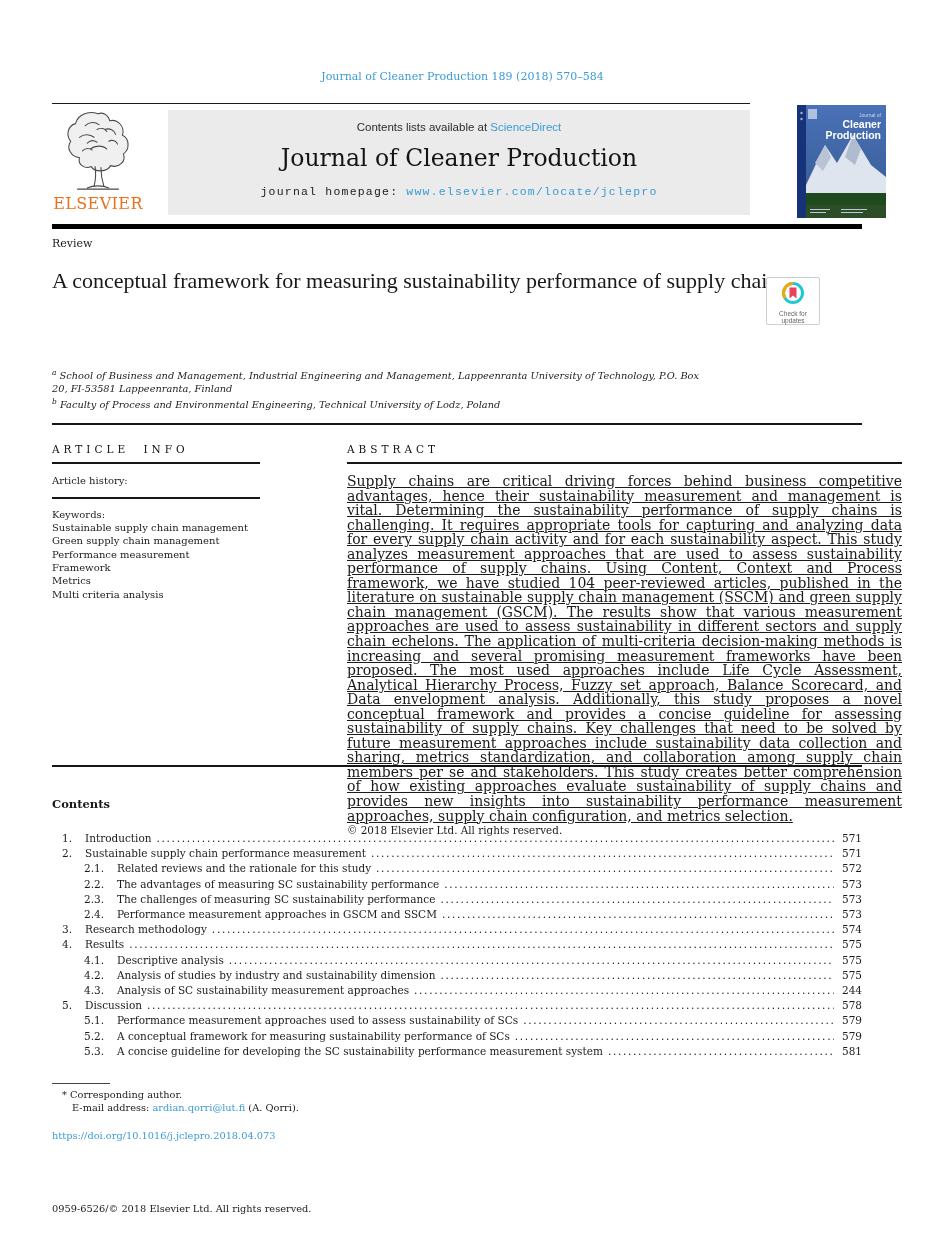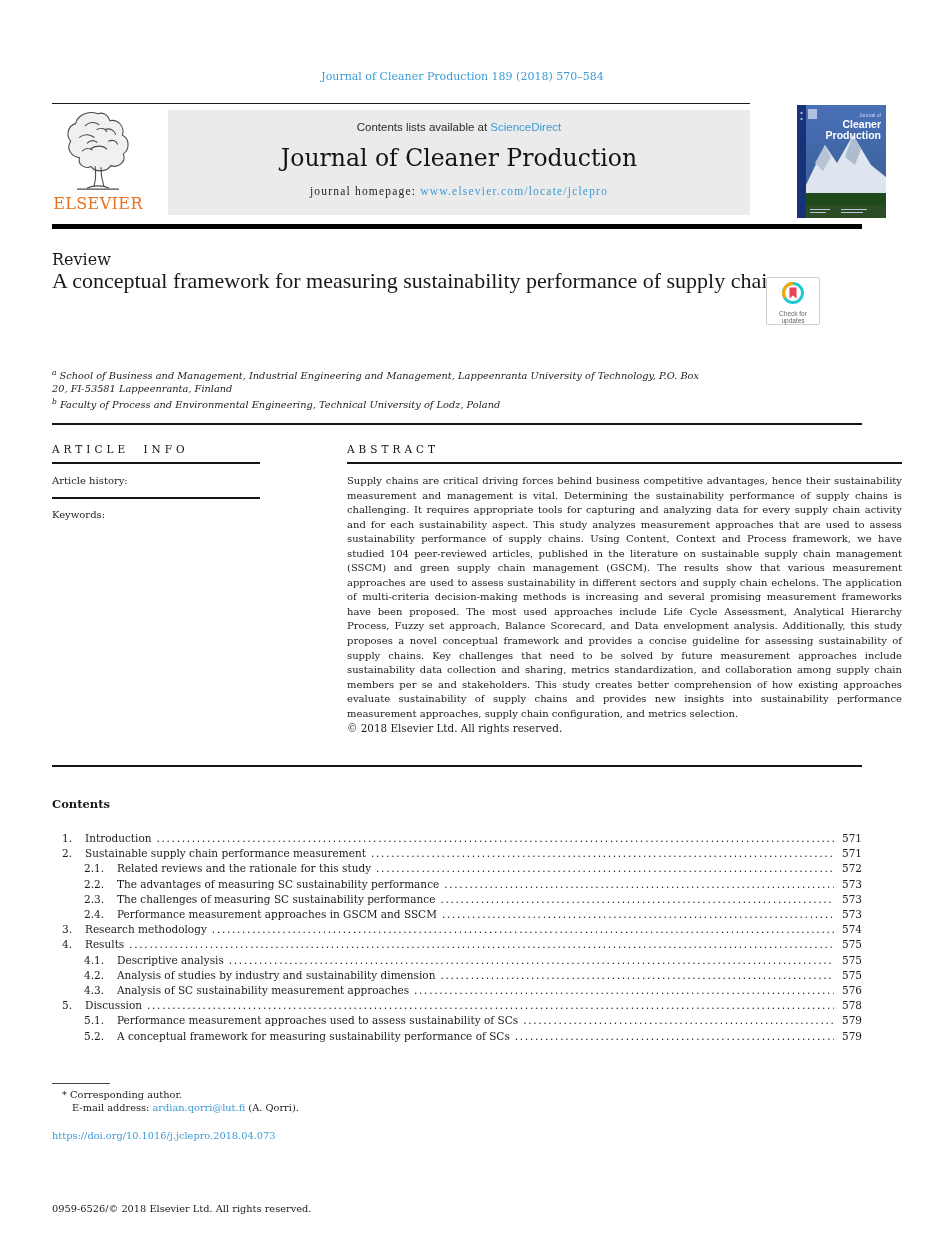--- a/index.html
+++ b/index.html
@@ -22,27 +22,27 @@
   .fn-rule { top:1083px; left:52px; width:58px; height:1px; background:#444; }
 
   
   .logo-box { left:52px; top:108px; width:92px; height:108px; text-align:center; }
   .elsevier-word { font-size:16px; color:#e9711c; letter-spacing:0.4px; margin-top:-2px; }
 
   
   .headbox { left:168px; top:110px; width:582px; height:105px; background:#ebebeb; text-align:center; }
   .hb-contents { margin-top:11px; font-family:"Liberation Sans", sans-serif; font-size:11.5px; color:#2b2b2b; }
   .hb-journal { margin-top:11px; font-size:23.5px; color:#141414; }
-  .hb-homepage { margin-top:13px; font-family:Liberation Serif, serif; font-size:11.5px; letter-spacing:1.2px; color:#222; }
+  .hb-homepage { margin-top:13px; font-family:Liberation Mono, monospace; font-size:11.5px; letter-spacing:1.2px; color:#222; }
 
   
   .cover { left:773px; top:105px; width:89px; height:80px;padding-left:24px; }
 
   
-  .review { top:250px; left:52px; font-size:16px; }
+  .review { top:237px; left:52px; font-size:11px; }
   .title { top:267px; left:52px; width:745px; font-family:"Liberation Serif", serif;
            font-size:22px; line-height:28px; color:#191919; }
   .badge { left:766px; top:277px; width:52px; height:46px; background:#fff;
            border:1px solid #cfcfcf; border-radius:2px; text-align:center; }
   .badge-text { font-family:"Liberation Sans", sans-serif; font-size:6.5px; line-height:7px;
                 color:#666; width:40px; margin:1px auto 0; }
   .authors { top:339px; left:52px; font-size:14.5px; color:#1c1c1c; }
   .authors sup { font-size:9.5px; color:#3c9bd5; }
   .affils { top:366px; left:52px; width:658px; font-style:italic; font-size:9.8px;
             line-height:13px; color:#222; }
@@ -51,21 +51,21 @@
   
   .info-col { left:52px; top:443px; width:208px; }
   .abs-col { left:307px; top:443px; width:555px;margin-left:40px; }
   .sec-head { font-size:10.5px; letter-spacing:4px; word-spacing:7px; color:#111; }
   .sec-rule { height:2px; background:#161616; margin-top:7px; }
   .info-body { font-size:10px; line-height:13.3px; }
   .ital { }
   .history-label { margin-top:10px; }
   .info-rule { height:1.5px; background:#161616; margin-top:10px; }
   .kw-label { margin-top:9px; }
-  .abstract { margin-top:10px; font-size:10px; line-height:14.55px; text-align:justify; color:#1b1b1b; }
+  .abstract { margin-top:10px; font-size:14px; line-height:14.55px; text-align:justify; color:#1b1b1b;text-decoration:underline; }
   .abstract-copy { margin-top:1px; font-size:10.4px; }
 
   
   .contents-head { top:797px; left:52px; font-size:11.5px; font-weight:bold; }
   .toc { top:831px; left:52px; width:810px; font-size:10.5px; }
   .toc-row { display:flex; align-items:baseline; line-height:15.2px; }
   .toc-num { flex:none; text-align:right; }
   .lvl1 .toc-num { width:20px; }
   .lvl2 .toc-num { width:52px; }
   .toc-title { flex:none; margin-left:13px; white-space:nowrap; }
@@ -163,20 +163,29 @@
 
   <div class="abs rule-mid"></div>
 
   <div class="abs info-col">
     <div class="sec-head">ARTICLE INFO</div>
     <div class="sec-rule"></div>
     <div class="info-body">
       <div class="ital history-label">Article history:</div>
       <div class="info-rule"></div>
       <div class="ital kw-label">Keywords:</div>
+      <div>
+
+      <div>Sustainable supply chain management</div>
+          <div>Green supply chain management</div>
+          <div>Performance measurement</div>
+          <div>Framework</div>
+          <div>Metrics</div>
+          <div>Multi criteria analysis</div>
+        </div>
     </div>
   </div>
 
   <div class="abs abs-col">
     <div class="sec-head">ABSTRACT</div>
     <div class="sec-rule"></div>
     <div class="abstract">Supply chains are critical driving forces behind business competitive advantages, hence their sustainability measurement and management is vital. Determining the sustainability performance of supply chains is challenging. It requires appropriate tools for capturing and analyzing data for every supply chain activity and for each sustainability aspect. This study analyzes measurement approaches that are used to assess sustainability performance of supply chains. Using Content, Context and Process framework, we have studied 104 peer-reviewed articles, published in the literature on sustainable supply chain management (SSCM) and green supply chain management (GSCM). The results show that various measurement approaches are used to assess sustainability in different sectors and supply chain echelons. The application of multi-criteria decision-making methods is increasing and several promising measurement frameworks have been proposed. The most used approaches include Life Cycle Assessment, Analytical Hierarchy Process, Fuzzy set approach, Balance Scorecard, and Data envelopment analysis. Additionally, this study proposes a novel conceptual framework and provides a concise guideline for assessing sustainability of supply chains. Key challenges that need to be solved by future measurement approaches include sustainability data collection and sharing, metrics standardization, and collaboration among supply chain members per se and stakeholders. This study creates better comprehension of how existing approaches evaluate sustainability of supply chains and provides new insights into sustainability performance measurement approaches, supply chain configuration, and metrics selection.</div>
     <div class="abstract-copy">© 2018 Elsevier Ltd. All rights reserved.</div>
   </div>
 
@@ -252,21 +261,21 @@
         <span class="toc-num">4.2.</span>
         <span class="toc-title">Analysis of studies by industry and sustainability dimension</span>
         <span class="toc-dots"></span>
         <span class="toc-page">575</span>
       </div>
 
       <div class="toc-row lvl2">
         <span class="toc-num">4.3.</span>
         <span class="toc-title">Analysis of SC sustainability measurement approaches</span>
         <span class="toc-dots"></span>
-        <span class="toc-page">576</span>
+        <span class="toc-page">244</span>
       </div>
 
       <div class="toc-row lvl1">
         <span class="toc-num">5.</span>
         <span class="toc-title">Discussion</span>
         <span class="toc-dots"></span>
         <span class="toc-page">578</span>
       </div>
 
       <div class="toc-row lvl2">
@@ -276,20 +285,26 @@
         <span class="toc-page">579</span>
       </div>
 
       <div class="toc-row lvl2">
         <span class="toc-num">5.2.</span>
         <span class="toc-title">A conceptual framework for measuring sustainability performance of SCs</span>
         <span class="toc-dots"></span>
         <span class="toc-page">579</span>
       </div>
 
+      <div class="toc-row lvl2">
+        <span class="toc-num">5.3.</span>
+        <span class="toc-title">A concise guideline for developing the SC sustainability performance measurement system</span>
+        <span class="toc-dots"></span>
+        <span class="toc-page">581</span>
+      </div>
     </div>
 
   <div class="abs fn-rule"></div>
   <div class="abs fn1">* Corresponding author.</div>
   <div class="abs fn2"><span class="ital">E-mail address:</span> <span class="link">ardian.qorri@lut.fi</span><span> (A. Qorri).</span></div>
   <div class="abs doi link">https://doi.org/10.1016/j.jclepro.2018.04.073</div>
   <div class="abs issn">0959-6526/© 2018 Elsevier Ltd. All rights reserved.</div>
 
 </div>
 

